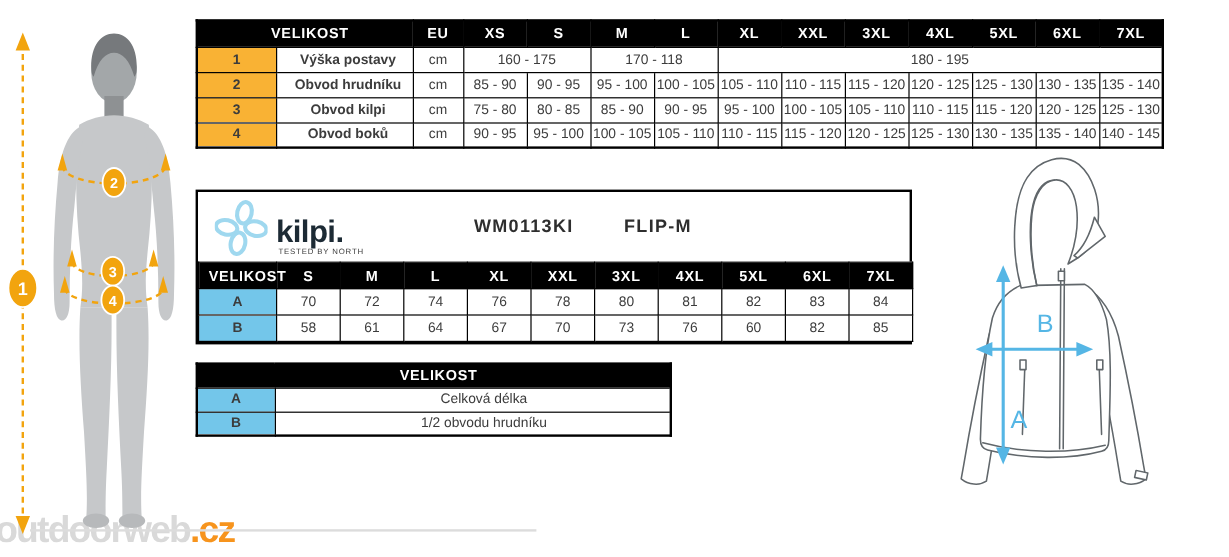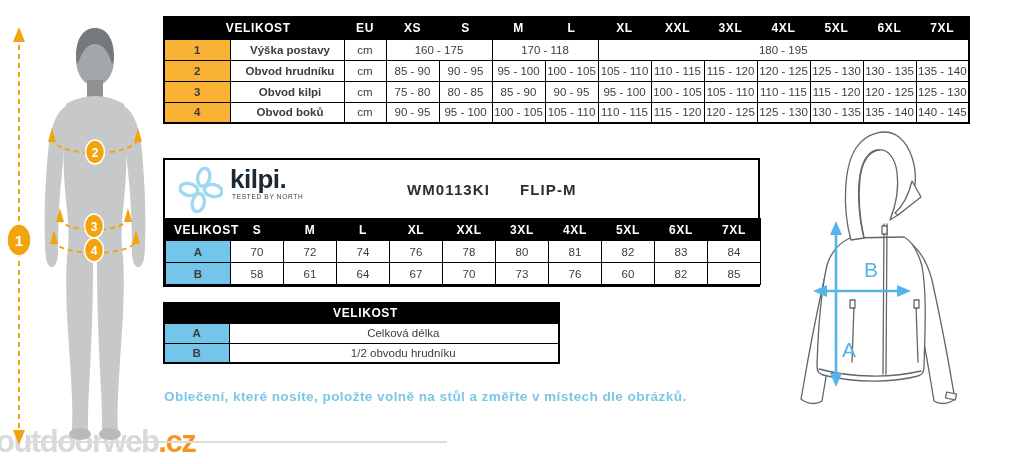--- a/index.html
+++ b/index.html
@@ -24,24 +24,24 @@
   .th-title{text-align:left;padding-left:8px}
   .num-cell{background:var(--orange);font-weight:bold;color:#1d1d1d;font-size:12px}
   .label-cell{text-align:left;padding-left:6px;font-weight:bold;color:#161616;font-size:12.3px}
   .key-cell{background:var(--blue-cell);font-weight:bold;color:#12303d;font-size:12px}
   .legend-label{text-align:left;padding-left:19px;font-size:12.3px;color:#2c2c2c}
 
   .main-tbl{left:163px;top:16px;width:805px}
 
   .middle-box{position:absolute;left:163px;top:158px;width:597px;border:2px solid #000;background:#fff}
   .logo-row{position:relative;height:58px}
-  .brand{position:absolute;left:14px;top:6px;display:flex;align-items:flex-start;gap:7px}
+  .brand{position:absolute;left:14px;top:6px;display:flex;align-items:flex-end;gap:7px}
   .brand-name{font-size:26px;font-weight:bold;color:#1c2a34;letter-spacing:-.5px;line-height:26px}
   .brand-tag{font-size:6.5px;color:#3a3a3a;letter-spacing:.7px;padding-left:2px;margin-top:1px}
-  .product-code{position:absolute;left:242px;top:50%;transform:translateY(-50%);display:flex;gap:30px;font-size:15px;font-weight:bold;letter-spacing:1.1px;color:#2e2e2e}
+  .product-code{position:absolute;left:230px;top:50%;transform:translateY(-50%);display:flex;gap:42px;font-size:15px;font-weight:bold;letter-spacing:1.1px;color:#2e2e2e}
   .product-tbl{position:static;width:100%;border:none;border-top:1px solid #000}
   .product-tbl td{height:22px}
 
   .legend-tbl{left:163px;top:302px;width:397px}
   .legend-tbl th{height:20px}
   .legend-tbl td{height:20px}
 
   
   .notes{position:absolute;left:164px;top:385px;color:var(--note-blue);font-size:13.6px;font-weight:bold;letter-spacing:.4px;line-height:23px}
   .notes p{margin:0}
@@ -299,21 +299,20 @@
           <td class="legend-label">Celková délka</td>
         </tr>
         <tr>
           <td class="key-cell">B</td>
           <td class="legend-label">1/2 obvodu hrudníku</td>
         </tr>
       </tbody>
   </table>
 
   <div class="notes">
-    <p>Oblečení, které nosíte, položte volně na stůl a změřte v místech dle obrázků.</p>
   </div>
 
   <svg class="jacket-svg" viewBox="780 120 244 300" xmlns="http://www.w3.org/2000/svg">
     <g fill="#ffffff" stroke="#61676B" stroke-width="1.3" stroke-linejoin="round" stroke-linecap="round">
       <path d="M905,239 C918,247 927,261 932,280 C939,312 947,352 953,388 L955,399 C949,404 940,405 934,401 L932,389 C926,352 919,316 913,292 Z"></path>
       <path d="M850,239 C838,247 829,261 824,280 C817,312 809,352 803,388 L801,399 C807,404 816,405 822,401 L824,389 C830,352 837,316 843,292 Z"></path>
       <path d="M850,238 C839,243 831,252 827,265 C821,292 818,332 817,366 C817,371 819,374 823,375 C855,383 892,383 918,376 C922,375 924,372 924,367 C925,332 927,294 922,266 C918,252 912,241 904,237 Z"></path>
       <path fill="none" d="M819,369 C852,378 892,378 921,371"></path>
       <path d="M851,240 C842,208 844,166 856,148 C866,133 886,127 899,137 C911,147 917,167 915,185 C914,199 907,209 898,215 L890,220 C896,205 899,187 897,172 C895,158 888,149 879,150 C869,151 862,162 860,178 C858,198 860,220 864,238 Z"></path>
       <path fill="none" d="M864,238 C858,214 857,186 861,170 C864,157 871,150 879,150"></path>

